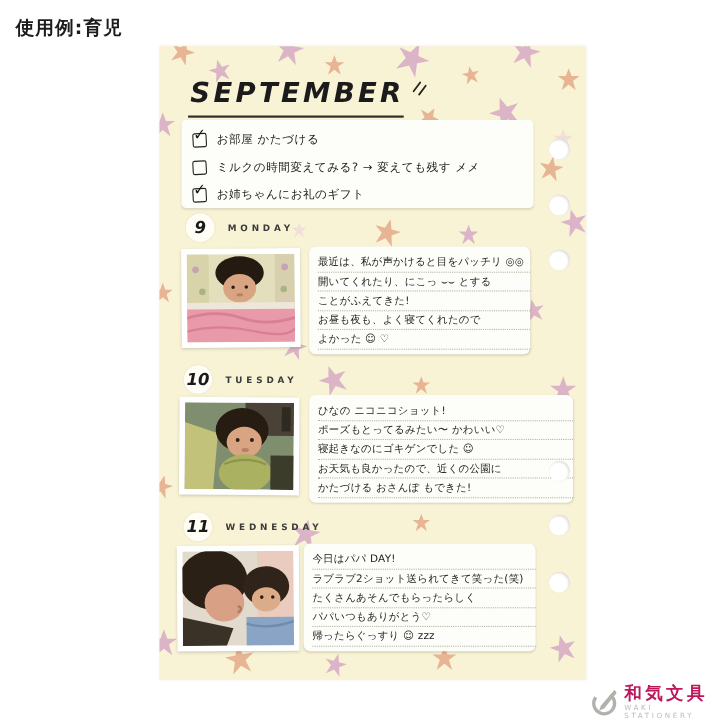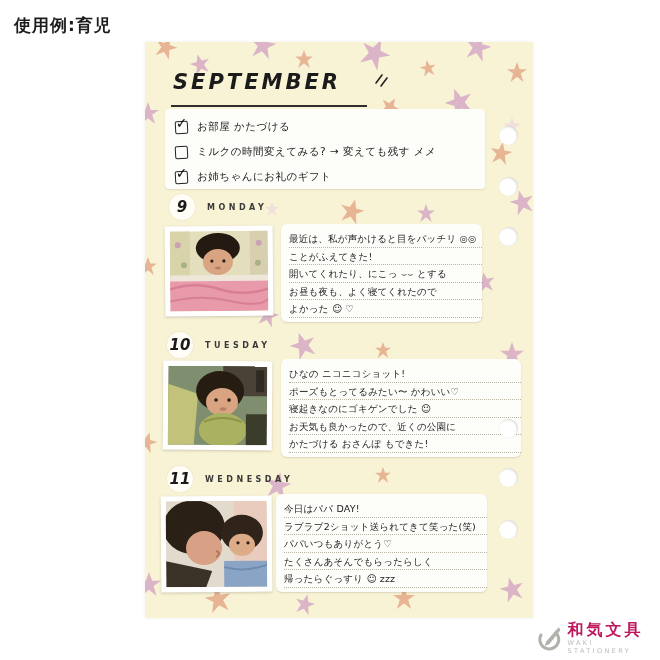--- a/index.html
+++ b/index.html
@@ -9,21 +9,21 @@
   .usage-label { position:absolute; left:14px; top:14px; font-size:17px; font-weight:bold; color:#1c1c1c; letter-spacing:1px; }
 
   
   .page { position:absolute; left:145px; top:42px; width:388px; height:576px; background:#f9f3d6; overflow:hidden; box-shadow:0 0 3px rgba(0,0,0,.08); }
 
   .star { position:absolute; clip-path:polygon(50% 0%,63% 36%,100% 36%,69% 58%,82% 100%,50% 74%,18% 100%,31% 58%,0% 36%,37% 36%); }
   .s-mauve { background:#cf9dc0; opacity:.72; }
   .s-salmon { background:#e2a282; opacity:.78; }
   .s-pale { background:#ebcfdf; opacity:.55; }
 
-  .month-title { position:absolute; left:28px; top:28px; font-size:21px; font-weight:bold; letter-spacing:3px; color:#1b1b1b; font-style:italic; }
+  .month-title { position:absolute; left:28px; top:28px; font-size:25px; font-weight:bold; letter-spacing:3px; color:#1b1b1b; font-style:italic; }
   .month-underline { position:absolute; left:26px; top:63px; width:196px; height:2px; background:#2e2e2e; }
   .title-doodle { position:absolute; left:228px; top:30px; }
 
   .checklist-card { position:absolute; left:20px; top:67px; width:320px; height:80px; background:#fdfdf9; border-radius:4px; box-shadow:0 1px 2px rgba(0,0,0,.10); padding:7px 10px; }
   .check-item { display:flex; align-items:center; height:22px; margin-bottom:3px; }
   .checkbox { position:relative; width:13px; height:13px; border:1.7px solid #222; border-radius:2px; transform:rotate(-3deg); flex:none; }
   .checkmark { position:absolute; left:0px; top:-7px; font-size:14px; font-weight:bold; color:#111; }
   .check-text { margin-left:9px; font-size:10.5px; color:#1a1a1a; white-space:nowrap; letter-spacing:.5px; }
 
   .day-header { position:absolute; display:flex; align-items:center; }
@@ -139,22 +139,22 @@
           <circle cx="54" cy="30" r="1.6" fill="#2a1d14"></circle>
         <ellipse cx="48" cy="37" rx="3" ry="1.5" fill="#b97f66"></ellipse>
         <rect x="0" y="44" width="98" height="8" fill="#efe6da"></rect>
         <rect x="0" y="50" width="98" height="30" fill="#e89aab"></rect>
         <path d="M0 58 Q25 50 49 58 T98 58" stroke="#d87f93" stroke-width="2.5" fill="none"></path>
         <path d="M0 70 Q30 63 60 70 T98 68" stroke="#d87f93" stroke-width="2" fill="none"></path>
       </svg>
     </div>
     <div class="note" style="left:136px; top:182px; width:201px;">
       <div class="ln">最近は、私が声かけると目をパッチリ ◎◎</div>
+      <div class="ln">開いてくれたり、にこっ ⌣⌣ とする</div>
       <div class="ln">ことがふえてきた!</div>
-      <div class="ln">開いてくれたり、にこっ ⌣⌣ とする</div>
       <div class="ln">お昼も夜も、よく寝てくれたので</div>
       <div class="ln">よかった ☺ ♡</div>
     </div>
 
     <div class="day-header" style="left:22px; top:290px;">
       <span class="day-num">10</span>
       <span class="day-week">TUESDAY</span>
     </div>
     <div class="photo" style="left:18px; top:319px; transform:rotate(.4deg);">
       <svg width="99" height="79" viewBox="0 0 99 79">
@@ -196,22 +196,22 @@
         <circle cx="72" cy="42" r="1.6" fill="#2a1d14"></circle>
           <circle cx="82" cy="42" r="1.6" fill="#2a1d14"></circle>
         <rect x="58" y="60" width="43" height="26" fill="#8aa4c6"></rect>
         <path d="M58 66 Q78 72 101 64" stroke="#6f8cb0" stroke-width="2" fill="none"></path>
         <polygon points="0,60 46,70 40,86 0,86" fill="#3a3226"></polygon>
       </svg>
     </div>
     <div class="note" style="left:131px; top:452px; width:211px;">
       <div class="ln">今日はパパ DAY!</div>
       <div class="ln">ラブラブ2ショット送られてきて笑った(笑)</div>
+      <div class="ln">たくさんあそんでもらったらしく</div>
       <div class="ln">パパいつもありがとう♡</div>
-      <div class="ln">たくさんあそんでもらったらしく</div>
       <div class="ln">帰ったらぐっすり ☺ zzz</div>
     </div>
 
     <div class="hole" style="top:84px;"></div>
     <div class="hole" style="top:135px;"></div>
     <div class="hole" style="top:185px;"></div>
     <div class="hole" style="top:377px;"></div>
     <div class="hole" style="top:426px;"></div>
     <div class="hole" style="top:478px;"></div>
   </div>

